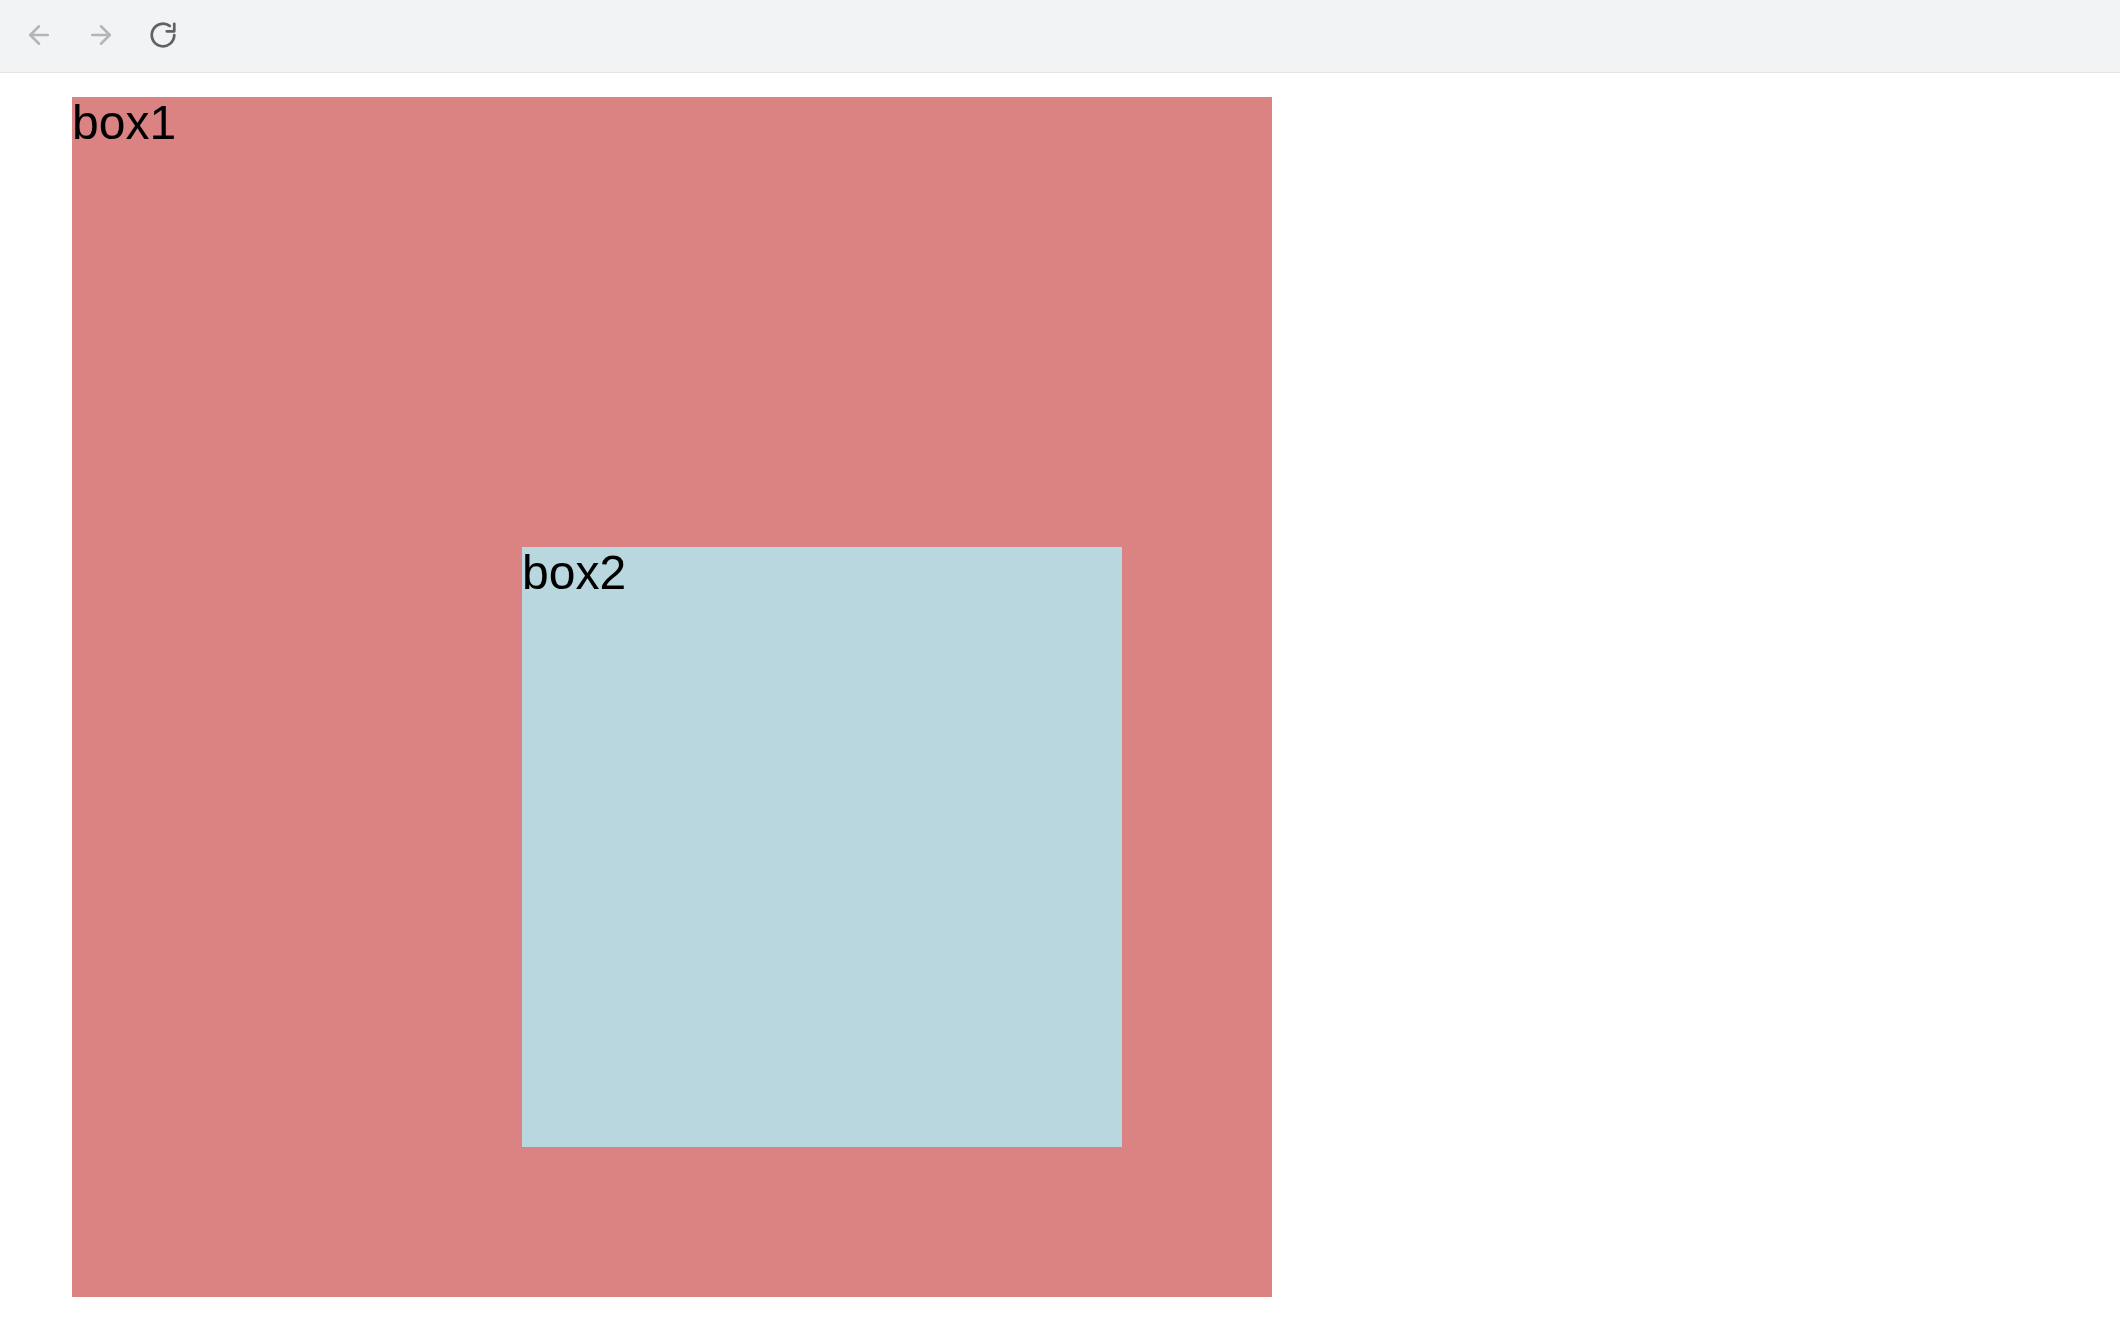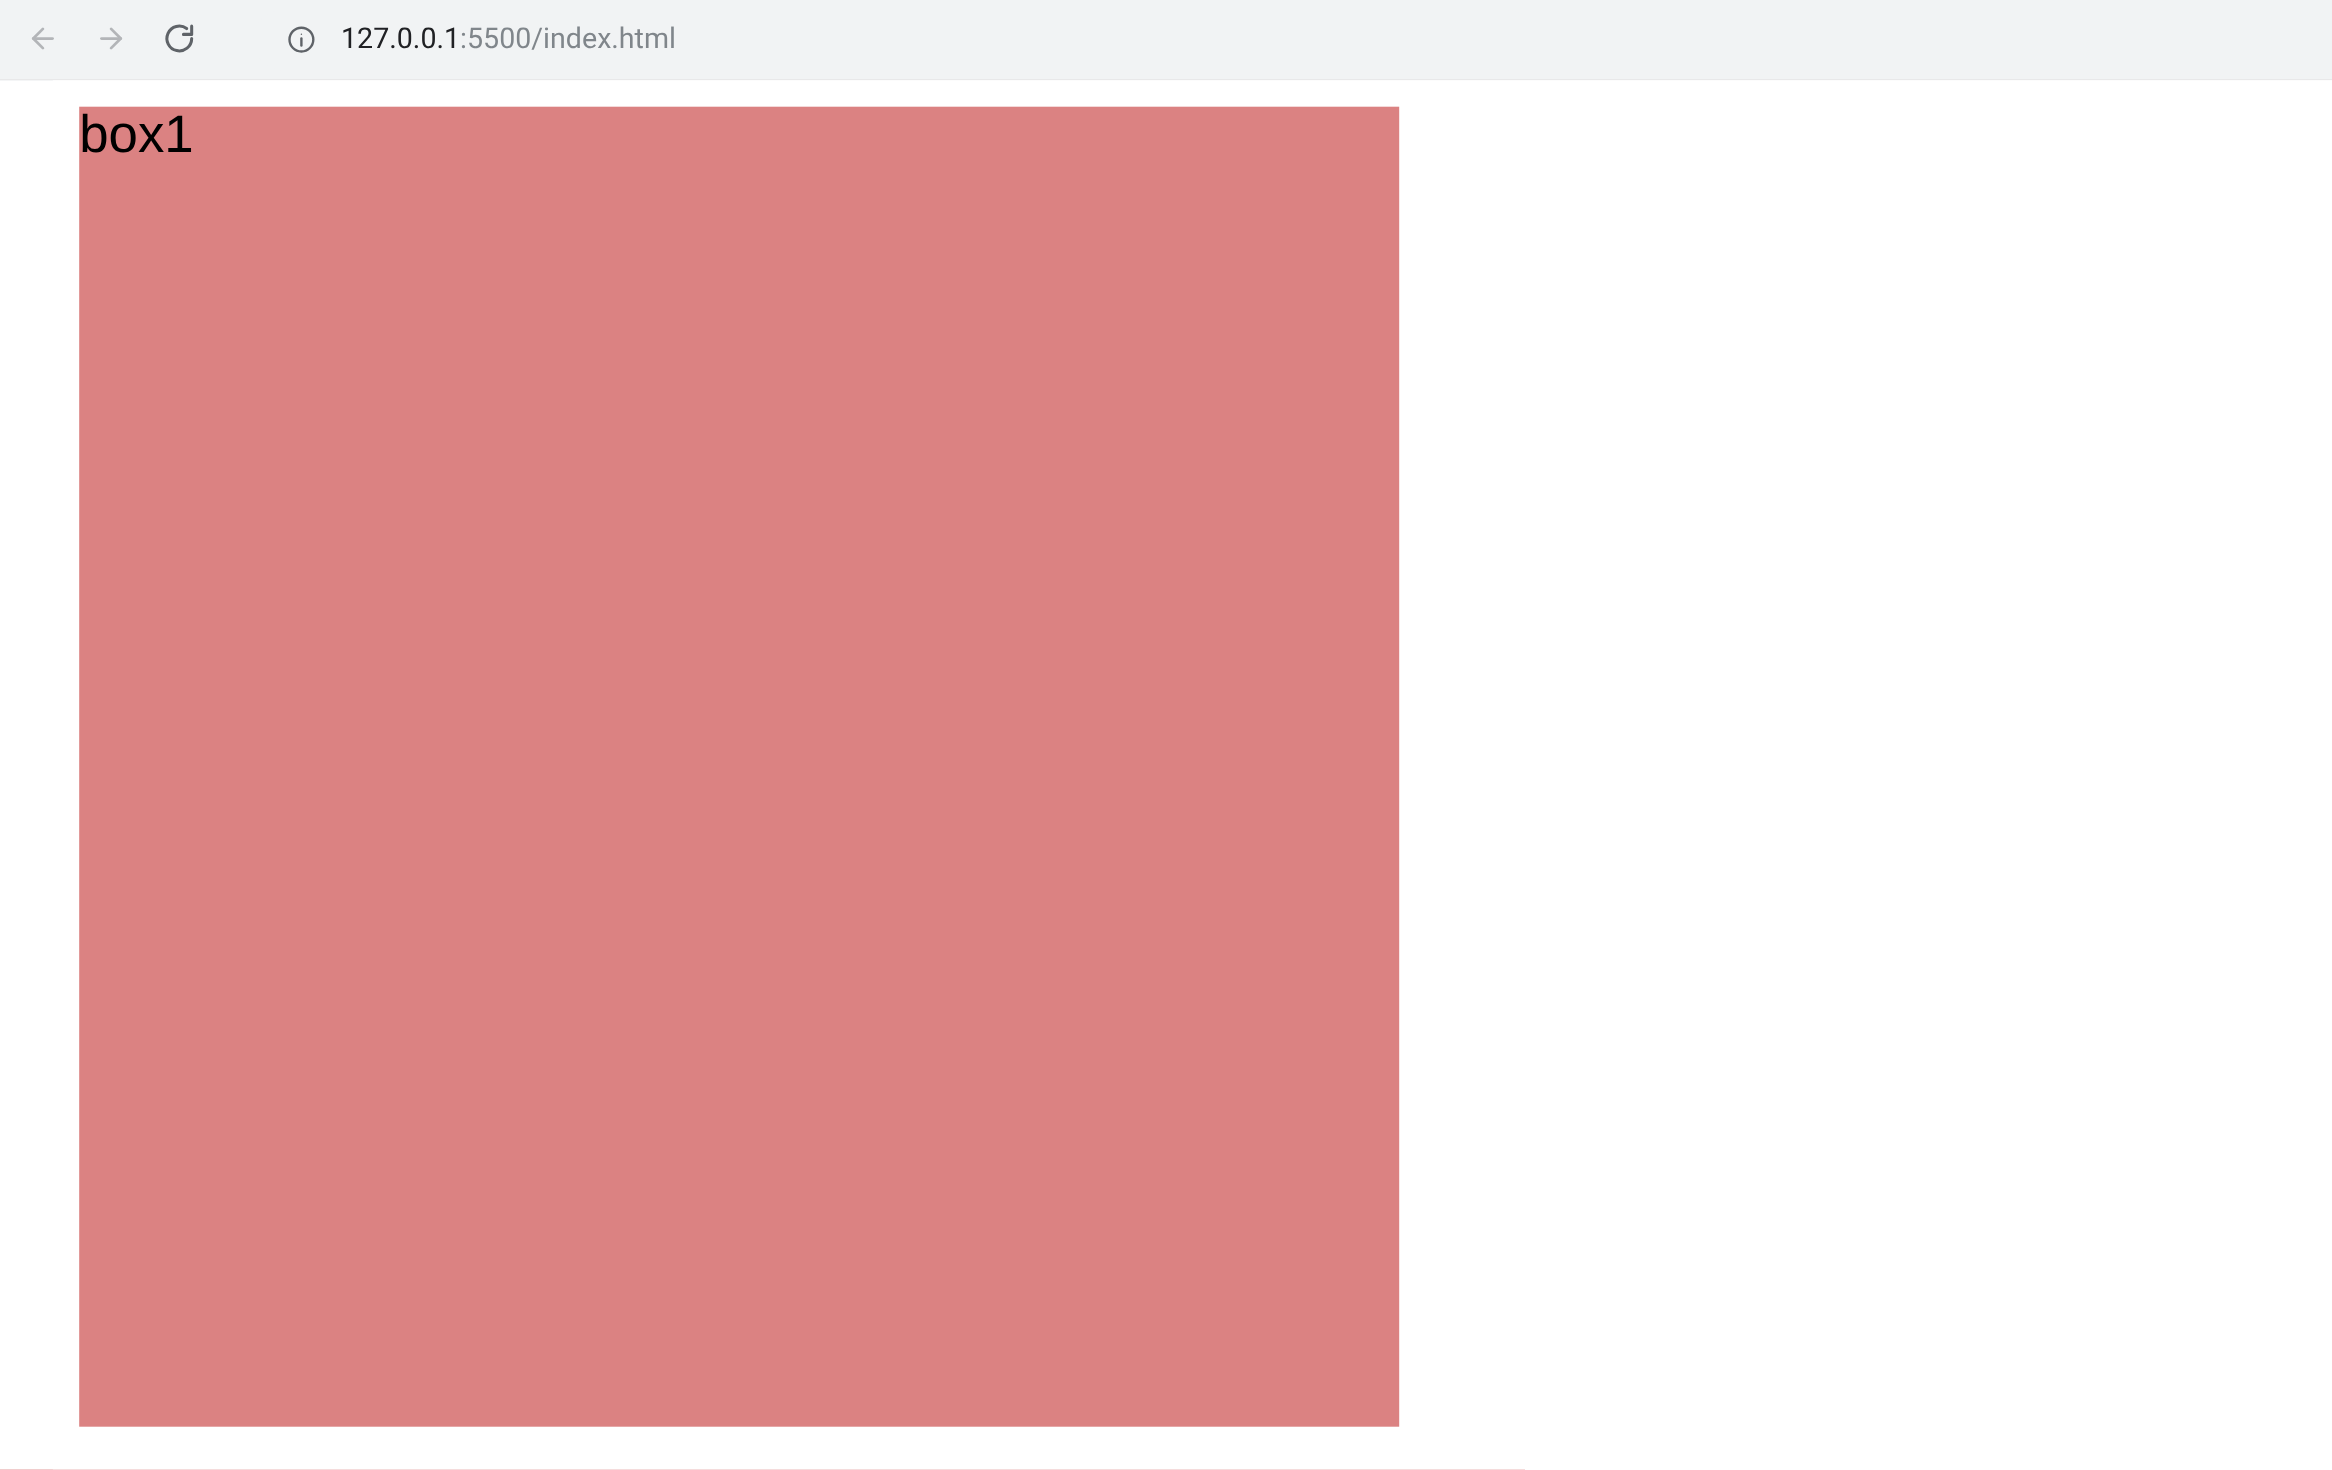--- a/index.html
+++ b/index.html
@@ -157,31 +157,22 @@
     <button class="nav-btn">
       <span>
         <svg viewBox="0 0 24 24" fill="none" stroke="currentColor" stroke-width="2.2" stroke-linecap="round" stroke-linejoin="round">
           <path d="M21 12a9 9 0 1 1-3.64-7.23"></path>
           <polyline points="21 3 21 9 15 9"></polyline>
         </svg>
       </span>
     </button>
   </div>
 
-  <div class="address-bar">
-    <span class="info-icon-wrap">
-      <svg viewBox="0 0 24 24" fill="none" stroke="currentColor" stroke-width="2" stroke-linecap="round" stroke-linejoin="round">
-        <circle cx="12" cy="12" r="10"></circle>
-        <line x1="12" y1="11" x2="12" y2="17"></line>
-        <circle cx="12" cy="7.5" r="0.6" fill="currentColor" stroke="none"></circle>
-      </svg>
-    </span>
-    <span class="url-text">
-      <span class="host-dark">127.0.0.1</span><span class="host-gray">:5500/index.html</span>
-    </span>
-  </div>
 </div>
 
 <div class="viewport">
   <div class="box1">
     <span>box1</span>
+    <div class="box2">
+      <span>box2</span>
+    </div>
   </div>
 </div>
 
 </body></html>

